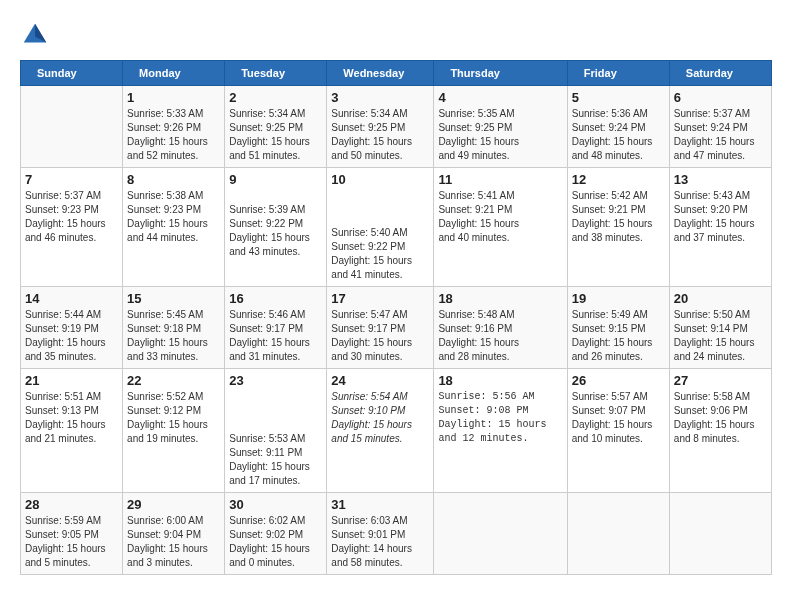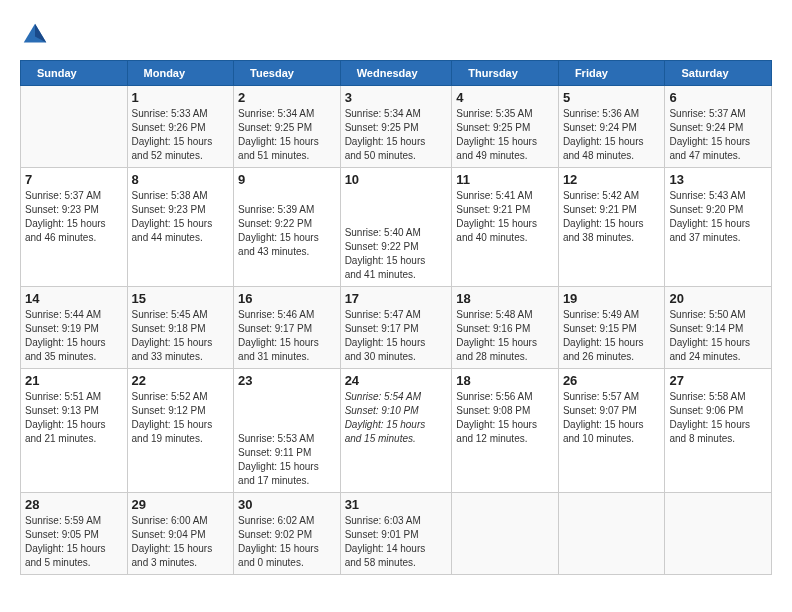--- a/index.html
+++ b/index.html
@@ -297,21 +297,21 @@
         </td>
         <td>
           <span class="day-number">24</span>
           <div class="day-info" style="white-space: pre-line; font-style: italic;">Sunrise: 5:54 AM
 Sunset: 9:10 PM
 Daylight: 15 hours
 and 15 minutes.</div>
         </td>
         <td>
           <span class="day-number">18</span>
-          <div class="day-info" style="white-space: pre-line;">Sunrise: 5:56 AM
+          <div class="day-info" style="white-space: pre-line; font-family: Liberation Mono, monospace;">Sunrise: 5:56 AM
 Sunset: 9:08 PM
 Daylight: 15 hours
 and 12 minutes.</div>
         </td>
         <td>
           <span class="day-number">26</span>
           <div class="day-info" style="white-space: pre-line;">Sunrise: 5:57 AM
 Sunset: 9:07 PM
 Daylight: 15 hours
 and 10 minutes.</div>

